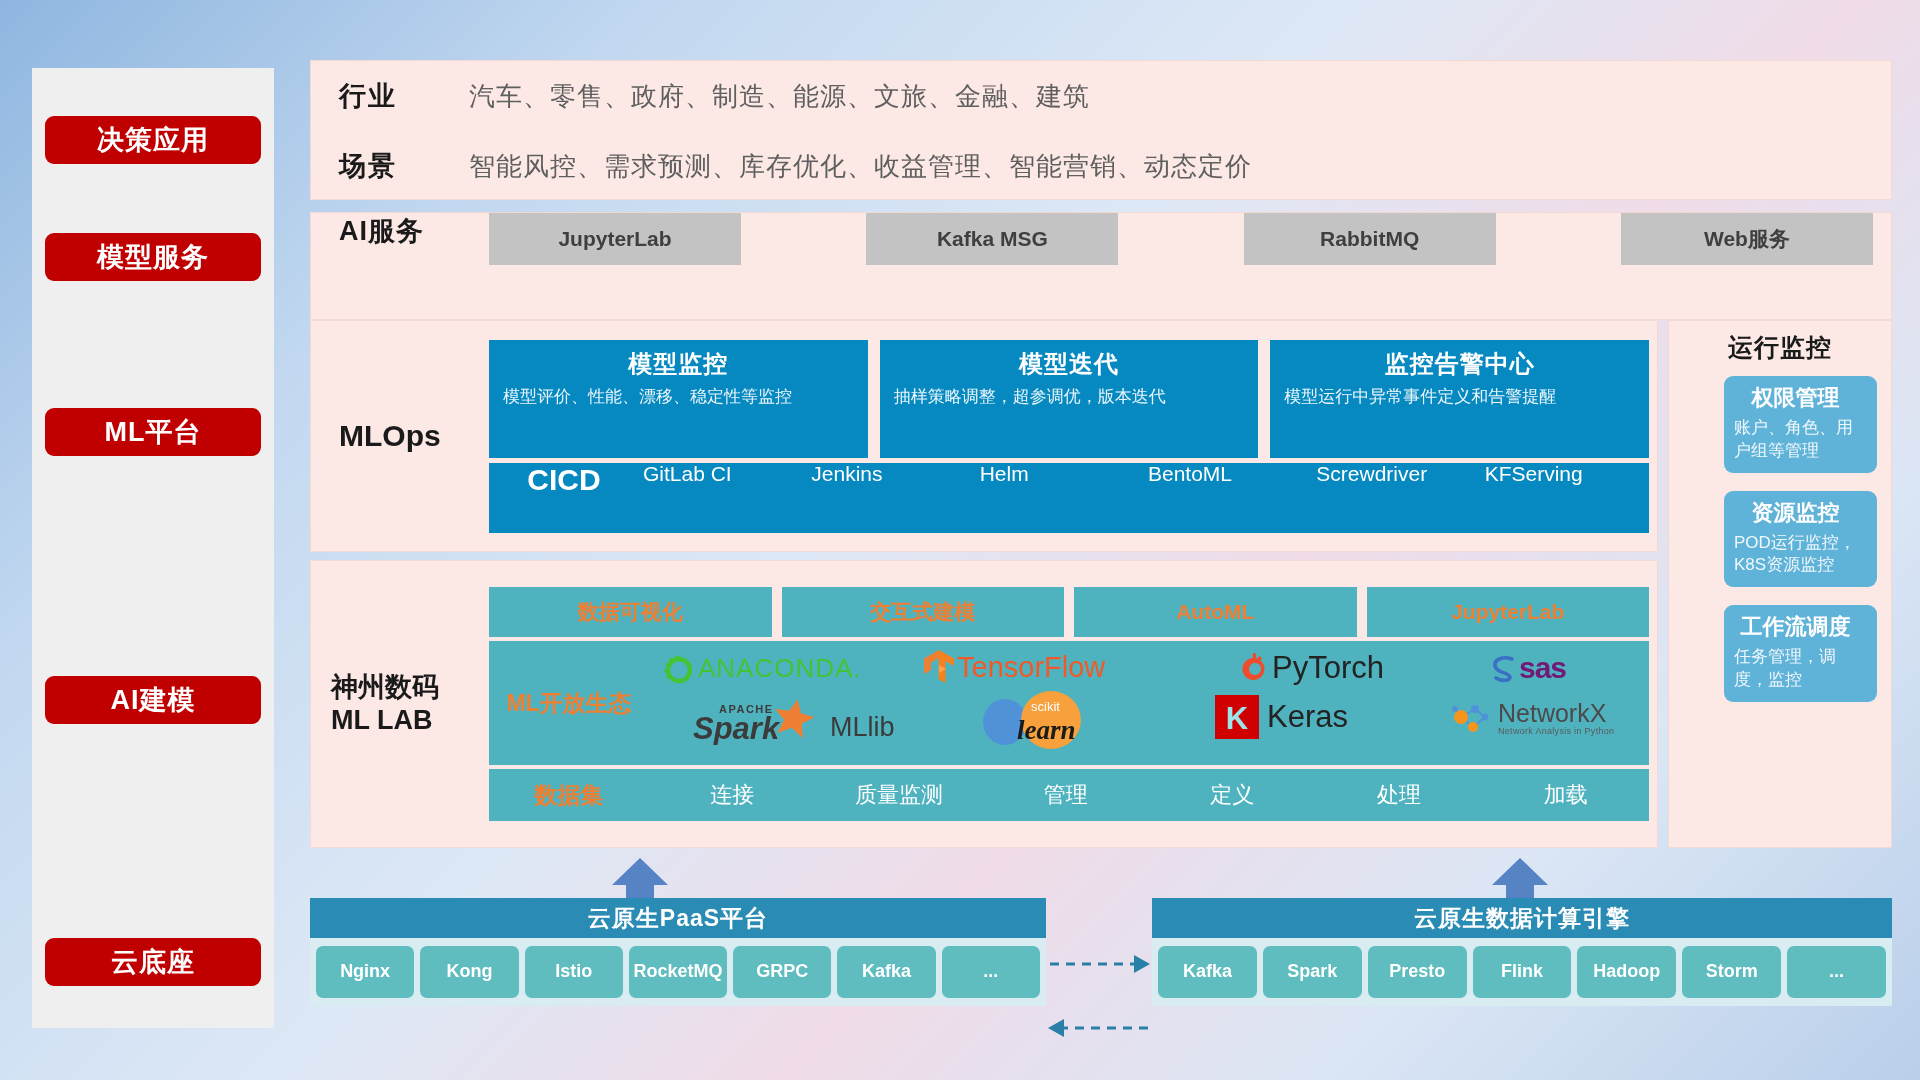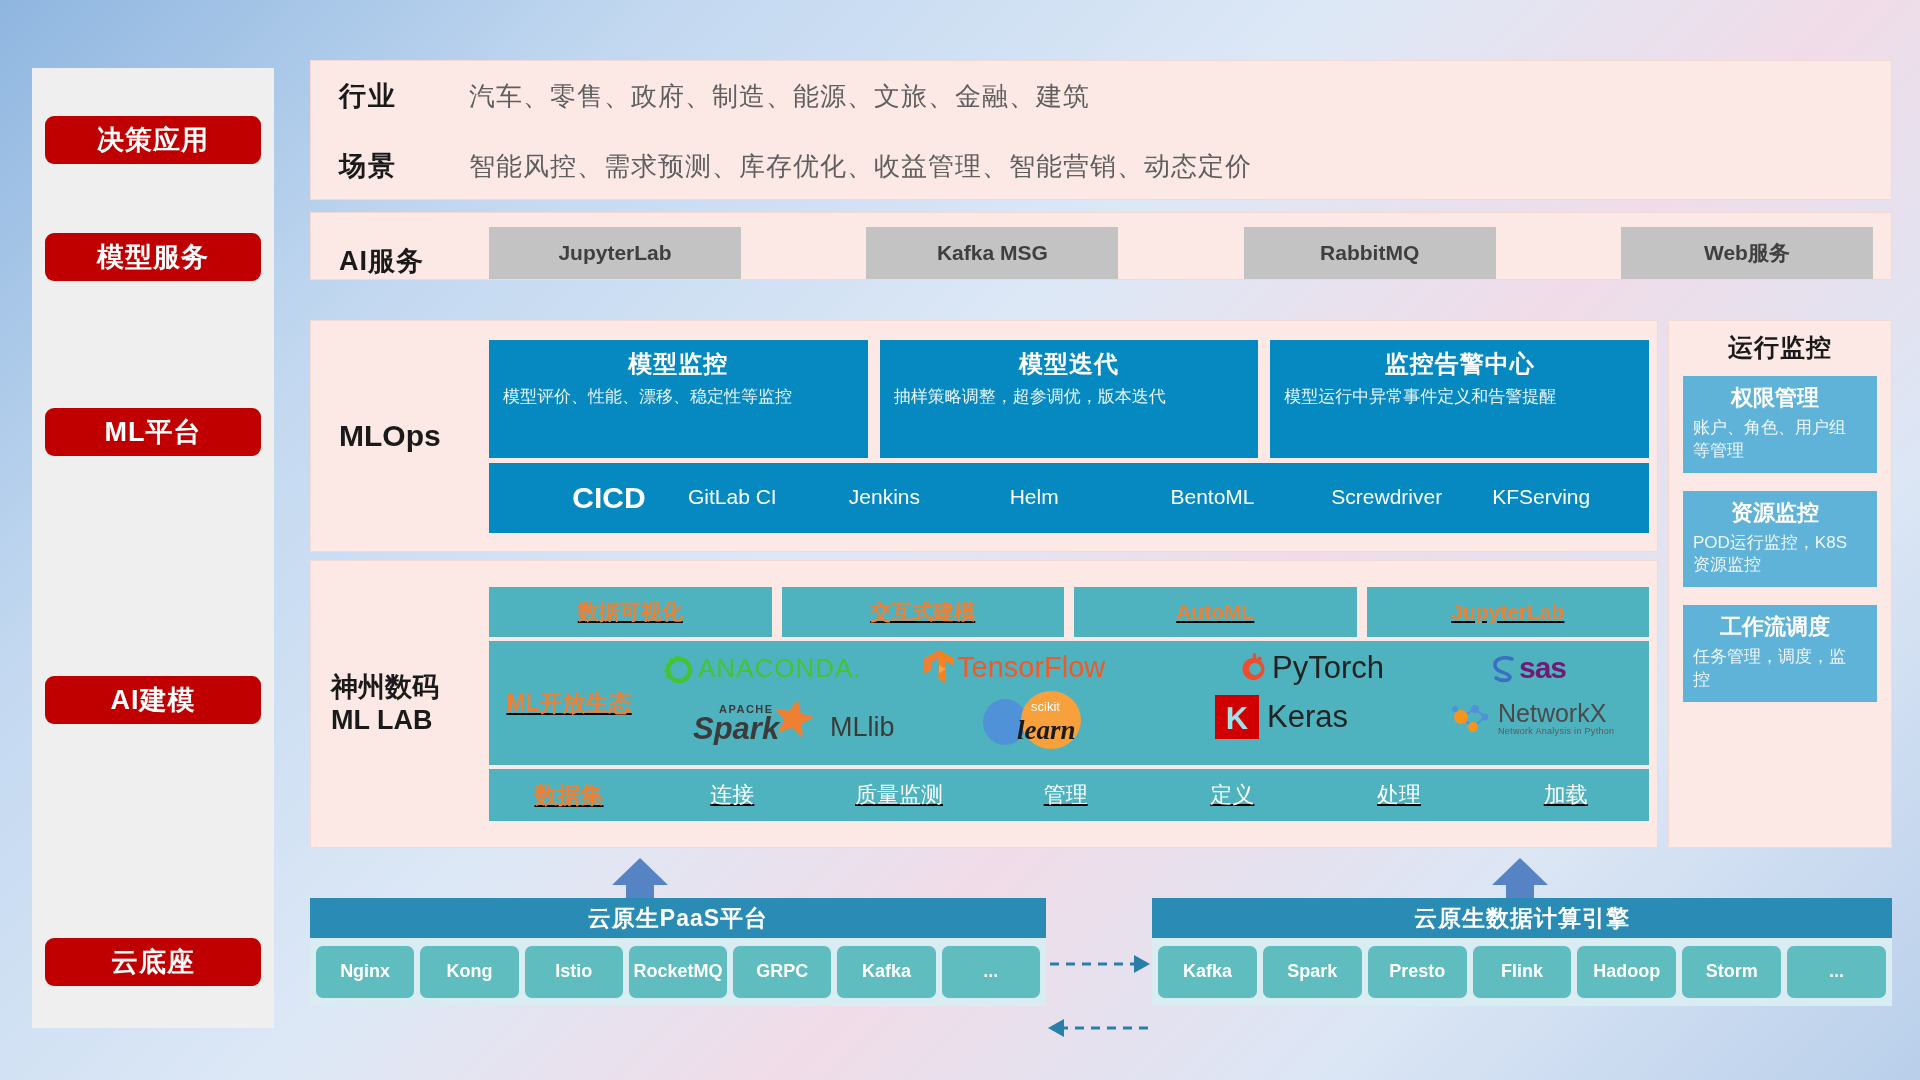--- a/index.html
+++ b/index.html
@@ -51,21 +51,21 @@
     color: #1a1a1a;
     letter-spacing: 2px;
   }
   .app-val {
     font-size: 26px;
     color: #5f5f5f;
     letter-spacing: 1px;
   }
 
   
-  #band-svc { left: 0; top: 212px; width: 1582px; height: 68px; display: flex; align-items: flex-end; }
+  #band-svc { left: 0; top: 212px; width: 1582px; height: 108px; display: flex; align-items: flex-start; }
   #svc-label {
     width: 178px;
     padding-left: 28px;
     font-size: 27px;
     font-weight: bold;
     color: #1a1a1a;
     letter-spacing: 1px;
   }
   #svc-boxes { flex: 1; display: flex; gap: 0; padding-right: 18px; justify-content: space-between; }
   .svc-box {
@@ -100,23 +100,22 @@
     letter-spacing: 1px; margin-bottom: 6px;
   }
   .mlops-card .d {
     font-size: 17px; line-height: 1.33; color: #eaf6fc;
   }
   #cicd-bar {
     margin-top: 5px;
     height: 70px;
     background: #0689c0;
     display: flex;
-    align-items: center;
-    color: #ffffff;
-    padding-left: 45px;
+    align-items: flex-start;
+    color: #ffffff;
   }
   #cicd-title {
     width: 150px;
     text-align: center;
     font-size: 30px;
     font-weight: bold;
   }
   #cicd-items { flex: 1; display: flex; }
   .cicd-item {
     flex: 1;
@@ -129,21 +128,21 @@
   
   #band-lab { left: 0; top: 560px; width: 1348px; height: 288px; display: flex; align-items: center; }
   #lab-label {
     width: 178px;
     padding-left: 20px;
     font-size: 27px;
     font-weight: bold;
     color: #1a1a1a;
     line-height: 1.22;
   }
-  #lab-right { flex: 1; padding-right: 8px; text-decoration: underline; }
+  #lab-right { flex: 1; padding-right: 8px; }
   #lab-tools { display: flex; gap: 10px; }
   .lab-tool {
     flex: 1; height: 50px;
     background: #4fb3bf;
     color: #ef8033;
     font-size: 21px; font-weight: bold;
     display: flex; align-items: center; justify-content: center;
   }
   #eco {
     margin-top: 4px;
@@ -191,24 +190,25 @@
   #mon-title {
     text-align: center;
     font-size: 25px;
     font-weight: bold;
     color: #1a1a1a;
     margin-bottom: 12px;
     letter-spacing: 1px;
   }
   .mon-card {
     background: #5fb2d8;
-    border-radius: 0;
+    border-radius: 9px;
     padding: 7px 20px 10px 10px;
     margin-bottom: 18px;
     color: #ffffff;
+    margin-left: 41px;
   }
   .mon-card .t { text-align: center; font-size: 22px; font-weight: bold; margin-bottom: 4px; }
   .mon-card .d { font-size: 17px; line-height: 1.34; color: #f0f8fd; }
 
   
   #paas-panel { position: absolute; left: 0; top: 898px; width: 736px; }
   #engine-panel { position: absolute; left: 842px; top: 898px; width: 740px; }
   .cloud-head {
     height: 40px;
     background: #2a8cb4;

